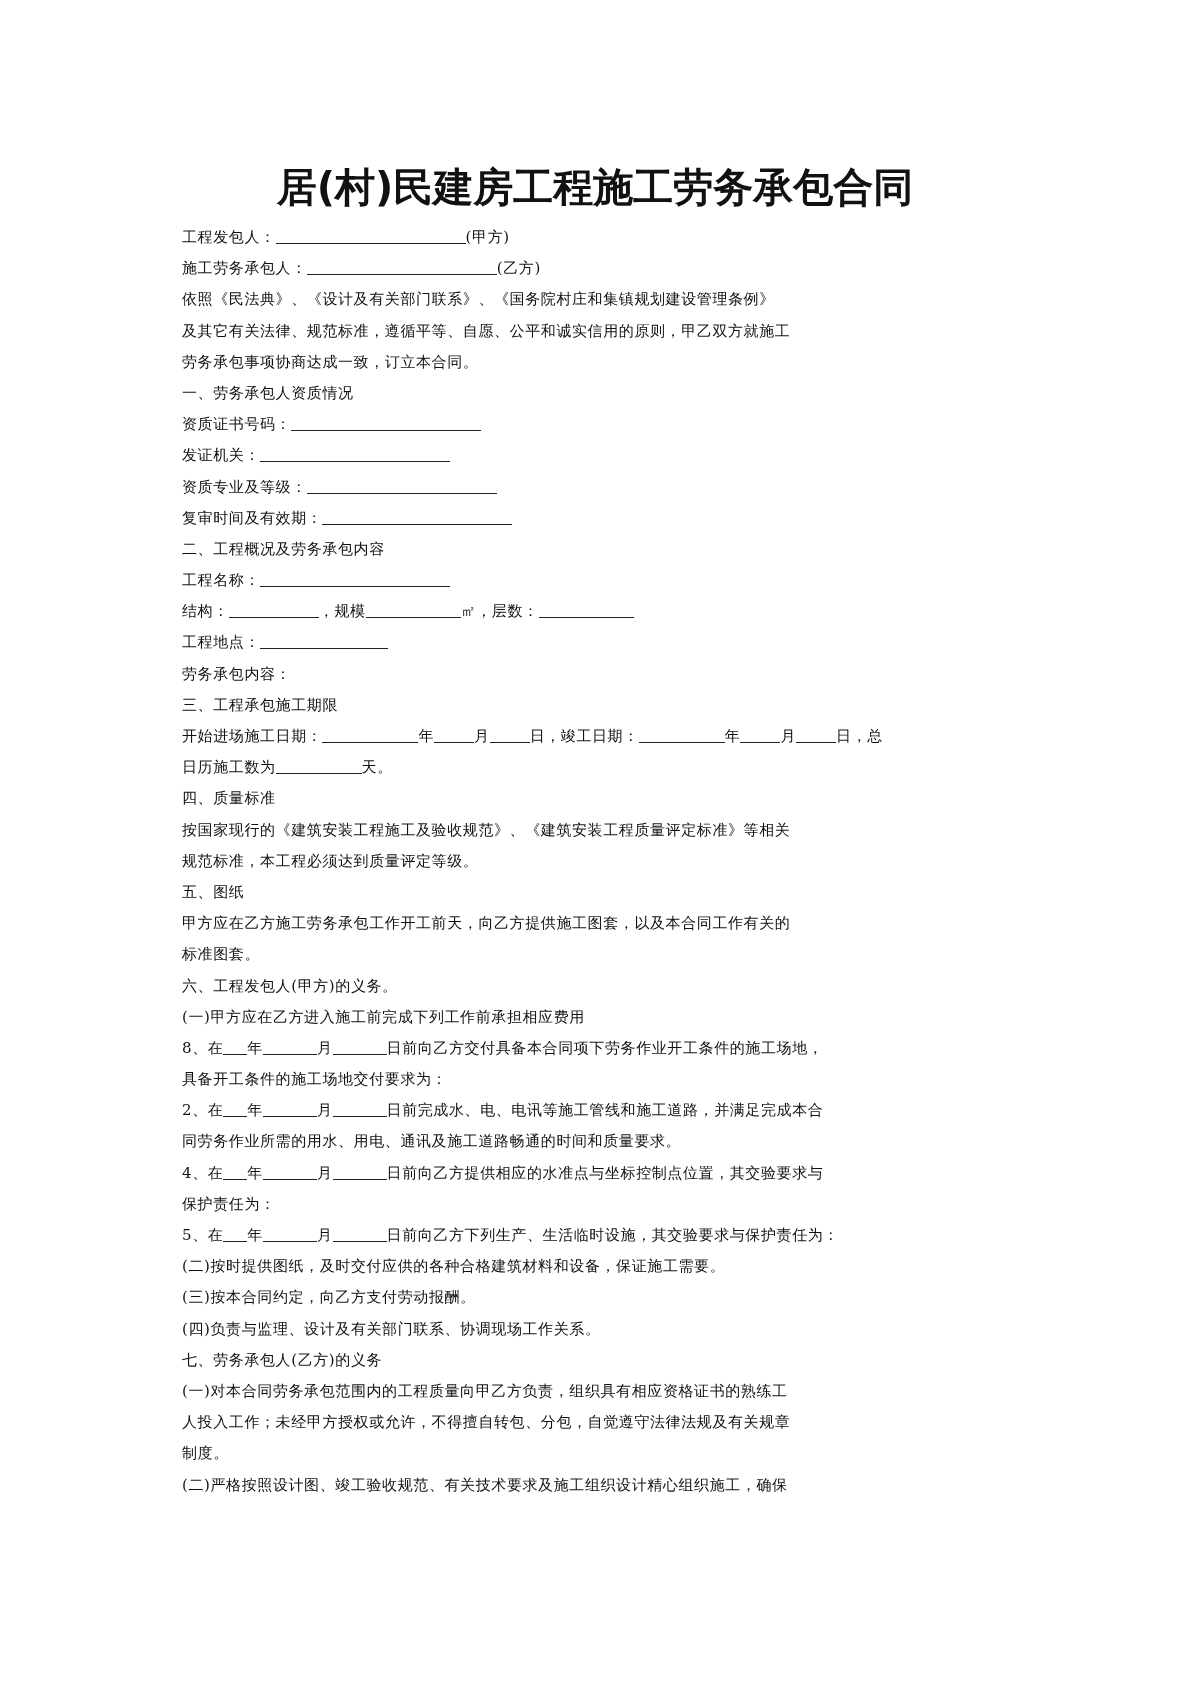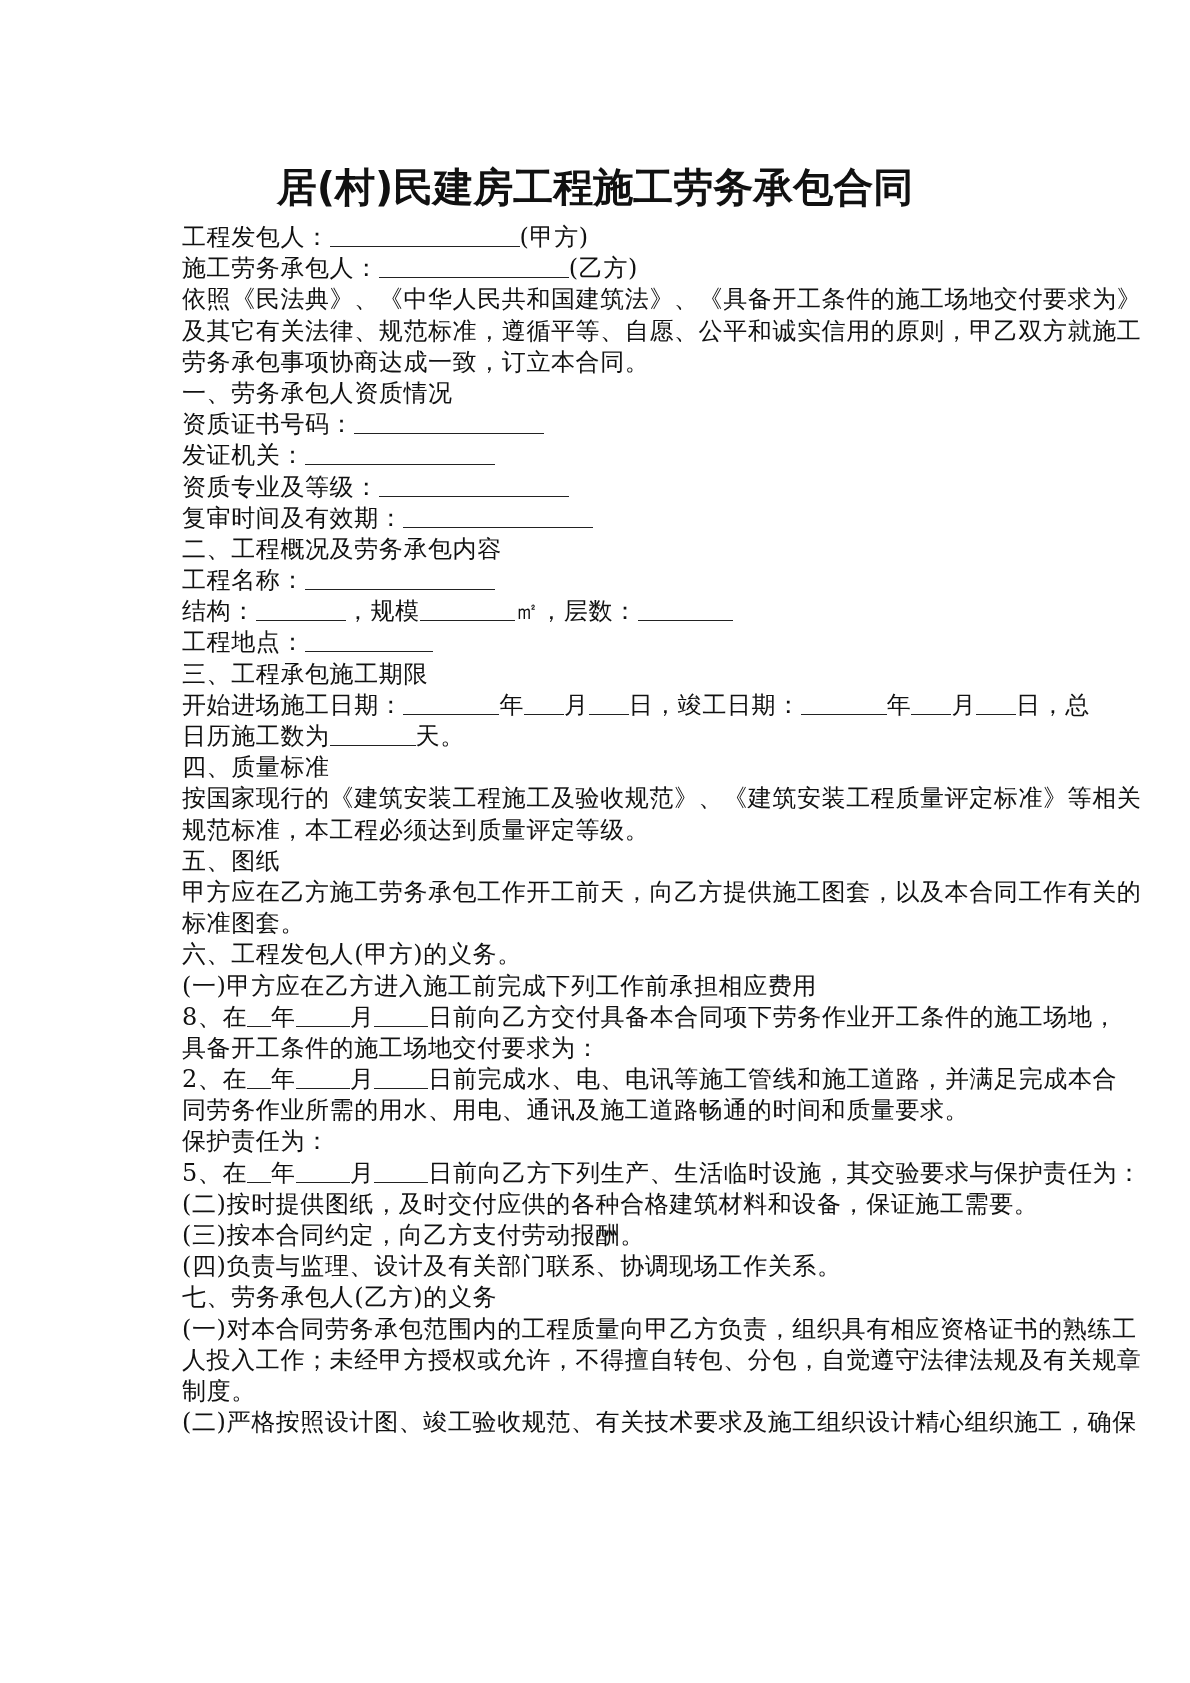--- a/index.html
+++ b/index.html
@@ -3,59 +3,61 @@
 <meta charset="utf-8">
 <style>
   html, body { margin: 0; padding: 0; background: #ffffff; }
   body { width: 1190px; height: 1683px; position: relative; overflow: hidden;
          font-family: "DejaVu Serif", "Liberation Serif", serif; color: #111; }
   .page { position: absolute; left: 0; top: 0; width: 1190px; height: 1189px; background: #fff; }
   .title { position: absolute; left: 0; width: 1190px; top: 160px; text-align: center;
            font-family: "DejaVu Sans", "Liberation Sans", sans-serif; font-weight: bold;
            font-size: 40px; letter-spacing: 0px; color: #111; }
   .body { position: absolute; left: 182px; top: 222px; width: 830px; }
-  .line { height: 31.2px; line-height: 31.2px; font-size: 24px; white-space: nowrap;
+  .line { height: 31.2px; line-height: 31.2px; font-size: 15px; white-space: nowrap;
           letter-spacing: 0.6px; }
   .blank { display: inline-block; border-bottom: 1px solid #222; height: 20px; vertical-align: -2px; }
 </style>
 </head>
 <body>
 
 <div class="page">
   <div class="title">居(村)民建房工程施工劳务承包合同</div>
   <div class="body" id="doc-body">
       <div class="line"><span>工程发包人：</span><span class="blank" style="width: 190px;"></span><span>(甲方)</span></div>
       <div class="line"><span>施工劳务承包人：</span><span class="blank" style="width: 190px;"></span><span>(乙方)</span></div>
-      <div class="line"><span>依照《民法典》、《中华人民共和国建筑法》、《具备开工条件的施工场地交付要求为》</span></div>
+      <div class="line"><span>依照《民法典》、《设计及有关部门联系》、《国务院村庄和集镇规划建设管理条例》</span></div>
       <div class="line"><span>及其它有关法律、规范标准，遵循平等、自愿、公平和诚实信用的原则，甲乙双方就施工</span></div>
       <div class="line"><span>劳务承包事项协商达成一致，订立本合同。</span></div>
       <div class="line"><span>一、劳务承包人资质情况</span></div>
       <div class="line"><span>资质证书号码：</span><span class="blank" style="width: 190px;"></span></div>
       <div class="line"><span>发证机关：</span><span class="blank" style="width: 190px;"></span></div>
       <div class="line"><span>资质专业及等级：</span><span class="blank" style="width: 190px;"></span></div>
       <div class="line"><span>复审时间及有效期：</span><span class="blank" style="width: 190px;"></span></div>
       <div class="line"><span>二、工程概况及劳务承包内容</span></div>
       <div class="line"><span>工程名称：</span><span class="blank" style="width: 190px;"></span></div>
       <div class="line"><span>结构：</span><span class="blank" style="width: 90px;"></span><span>，规模</span><span class="blank" style="width: 95px;"></span><span>㎡，层数：</span><span class="blank" style="width: 95px;"></span></div>
       <div class="line"><span>工程地点：</span><span class="blank" style="width: 128px;"></span></div>
+      <div class="line"><span>劳务承包内容：</span></div>
       <div class="line"><span>三、工程承包施工期限</span></div>
       <div class="line"><span>开始进场施工日期：</span><span class="blank" style="width: 96px;"></span><span>年</span><span class="blank" style="width: 40px;"></span><span>月</span><span class="blank" style="width: 40px;"></span><span>日，竣工日期：</span><span class="blank" style="width: 86px;"></span><span>年</span><span class="blank" style="width: 40px;"></span><span>月</span><span class="blank" style="width: 40px;"></span><span>日，总</span></div>
       <div class="line"><span>日历施工数为</span><span class="blank" style="width: 86px;"></span><span>天。</span></div>
       <div class="line"><span>四、质量标准</span></div>
       <div class="line"><span>按国家现行的《建筑安装工程施工及验收规范》、《建筑安装工程质量评定标准》等相关</span></div>
       <div class="line"><span>规范标准，本工程必须达到质量评定等级。</span></div>
       <div class="line"><span>五、图纸</span></div>
       <div class="line"><span>甲方应在乙方施工劳务承包工作开工前天，向乙方提供施工图套，以及本合同工作有关的</span></div>
       <div class="line"><span>标准图套。</span></div>
       <div class="line"><span>六、工程发包人(甲方)的义务。</span></div>
       <div class="line"><span>(一)甲方应在乙方进入施工前完成下列工作前承担相应费用</span></div>
       <div class="line"><span>8、在</span><span class="blank" style="width: 24px;"></span><span>年</span><span class="blank" style="width: 54px;"></span><span>月</span><span class="blank" style="width: 54px;"></span><span>日前向乙方交付具备本合同项下劳务作业开工条件的施工场地，</span></div>
       <div class="line"><span>具备开工条件的施工场地交付要求为：</span></div>
       <div class="line"><span>2、在</span><span class="blank" style="width: 24px;"></span><span>年</span><span class="blank" style="width: 54px;"></span><span>月</span><span class="blank" style="width: 54px;"></span><span>日前完成水、电、电讯等施工管线和施工道路，并满足完成本合</span></div>
       <div class="line"><span>同劳务作业所需的用水、用电、通讯及施工道路畅通的时间和质量要求。</span></div>
+      <div class="line"><span>4、在</span><span class="blank" style="width: 24px;"></span><span>年</span><span class="blank" style="width: 54px;"></span><span>月</span><span class="blank" style="width: 54px;"></span><span>日前向乙方提供相应的水准点与坐标控制点位置，其交验要求与</span></div>
       <div class="line"><span>保护责任为：</span></div>
       <div class="line"><span>5、在</span><span class="blank" style="width: 24px;"></span><span>年</span><span class="blank" style="width: 54px;"></span><span>月</span><span class="blank" style="width: 54px;"></span><span>日前向乙方下列生产、生活临时设施，其交验要求与保护责任为：</span></div>
       <div class="line"><span>(二)按时提供图纸，及时交付应供的各种合格建筑材料和设备，保证施工需要。</span></div>
       <div class="line"><span>(三)按本合同约定，向乙方支付劳动报酬。</span></div>
       <div class="line"><span>(四)负责与监理、设计及有关部门联系、协调现场工作关系。</span></div>
       <div class="line"><span>七、劳务承包人(乙方)的义务</span></div>
       <div class="line"><span>(一)对本合同劳务承包范围内的工程质量向甲乙方负责，组织具有相应资格证书的熟练工</span></div>
       <div class="line"><span>人投入工作；未经甲方授权或允许，不得擅自转包、分包，自觉遵守法律法规及有关规章</span></div>
       <div class="line"><span>制度。</span></div>
       <div class="line"><span>(二)严格按照设计图、竣工验收规范、有关技术要求及施工组织设计精心组织施工，确保</span></div>

